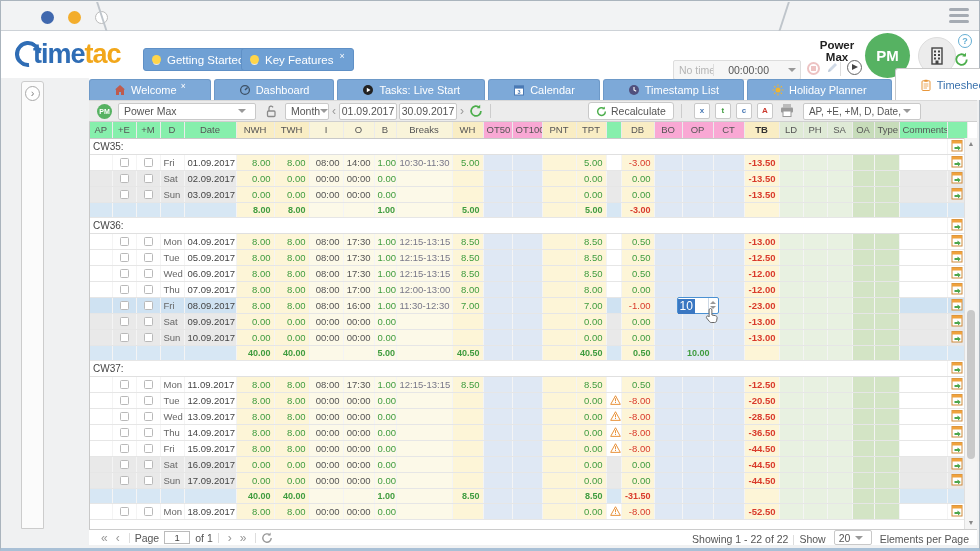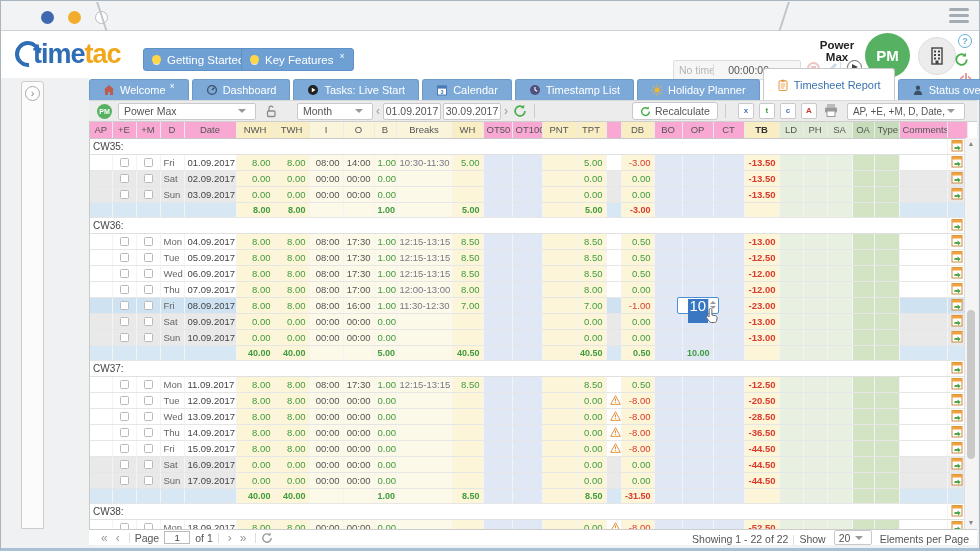--- a/index.html
+++ b/index.html
@@ -69,35 +69,35 @@
   .bulbbtn { width:20px; height:20px; background:#4a90d2; border-radius:3px; position:relative; }
   .bulbbtn i { position:absolute; left:6px; top:4px; width:8px; height:8px; border-radius:50%;
     background:#ffd54a; }
   .bulbbtn b { position:absolute; left:8px; top:12px; width:4px; height:3px; background:#fdeec2; }
 
   
   .tabbar { position:absolute; left:88px; top:77px; right:26px; height:22px; display:flex;
     align-items:flex-end; gap:3px; }
   .tab { height:21px; background:#7da9d8; border:1px solid #6d99c8; border-bottom:none;
     border-radius:3px 3px 0 0; color:#fff; font-size:11px; display:inline-flex;
-    align-items:center; padding:0 13px; cursor:pointer; white-space:nowrap; }
+    align-items:center; padding:0 24px; cursor:pointer; white-space:nowrap; }
   .tab .ticon { width:12px; height:12px; margin-right:5px; flex:none; }
   .tab .tx { font-size:8.5px; margin:-9px 0 0 4px; }
   .tab.active { background:#fff; border-color:#c9c9c9; color:#3a72ad; height:32px; z-index:3; }
 
   
   .toolbar { position:absolute; left:88px; top:99px; right:2px; height:22px; background:#ececec;
     border-top:1px solid #d9d9d9; border-bottom:1px solid #cfcfcf; display:flex;
     align-items:center; font-size:10.5px; color:#555; }
   .mini-avatar { width:15px; height:15px; border-radius:50%; background:#56b262; color:#fff;
     font-size:7px; font-weight:bold; text-align:center; line-height:15px; margin:0 6px 0 8px; flex:none; }
   .sel { background:#fff; border:1px solid #c9c9c9; border-radius:2px; height:17px;
     display:inline-flex; align-items:center; padding:0 5px; cursor:pointer; }
   .sel .chev { margin-left:auto; }
-  .sel-user { width:138px; } .sel-month { width:76px; margin-left:19px; }
+  .sel-user { width:138px; } .sel-month { width:44px; margin-left:7px; }
   .lockic { margin-left:8px; }
   .navarr { color:#999; font-size:12px; padding:0 3px; cursor:pointer; }
   .datebox { background:#fff; border:1px solid #c9c9c9; border-radius:2px; height:17px; width:58px;
     text-align:center; font-size:10.5px; color:#555;
     font-family:"Liberation Sans","DejaVu Sans",sans-serif; }
   .tsep { width:1px; height:14px; background:#ccc; margin:0 7px; }
   .recalc { background:#fff; border:1px solid #c9c9c9; border-radius:3px; height:18px;
     display:inline-flex; align-items:center; padding:0 7px; gap:4px; cursor:pointer; margin-left:90px; }
   .expico { width:16px; height:16px; background:#fff; border:1px solid #c9c9c9; border-radius:2px;
     font-size:8px; font-weight:bold; text-align:center; line-height:14px; margin-left:5px; cursor:pointer; }
@@ -112,21 +112,21 @@
 
   
   .panel { position:absolute; left:88px; top:121px; right:2px; bottom:19px; background:#fff;
     border-left:1px solid #c9c9c9; overflow:hidden; }
   table { border-collapse:collapse; table-layout:fixed; width:873px; }
   th, td { padding:0 3px; font-size:9.5px; overflow:hidden; white-space:nowrap;
     border-right:1px solid rgba(0,0,0,0.045); }
   thead th { height:16px; font-weight:normal; color:#555; border-bottom:1px solid #c9c9c9;
     border-right:1px solid rgba(0,0,0,0.08); text-align:center; }
   thead th.b { font-weight:bold; color:#333; }
-  th.h-base{background:#f9a8d4} th.h-yellow{background:#f9edc4} th.h-cream{background:#f9f4da}
+  th.h-base{background:#86efac} th.h-yellow{background:#f9edc4} th.h-cream{background:#f9f4da}
   th.h-blue{background:#f9a8d4} th.h-pg{background:#dfead6} th.h-mg{background:#c7dcba}
   tr.day td, tr.sumrow td { height:15px; border-bottom:1px solid #e6e6e6; }
   tr.section td { height:16px; background:#fff; border-bottom:1px solid #e0e0e0;
     font-size:10px; color:#444; }
   td.t-yellow{background:#fdf5d7} td.t-cream{background:#fcf9e8} td.t-blue{background:#dfe8f4}
   td.t-pg{background:#e8f1e1} td.t-mg{background:#d3e4c5}
   tr.day td.t-base { background:#fff; }
   tr.day.weekend td.t-base { background:#e9e9e9; }
   tr.day.hl td.t-base { background:#cfe2f2; }
   tr.sumrow td.t-base { background:#d7e7f4; }
@@ -134,22 +134,22 @@
   .v-green{color:#3f9c3f} .v-red{color:#d93a2b} .v-io{color:#555} .v-brk{color:#778}
   .v-tb{color:#d93a2b; font-weight:bold;}
   tr.sumrow td { font-weight:bold; font-size:9px; }
   .dayname{color:#666} .datev{color:#444}
   .cb { width:9px; height:9px; border:1px solid #b9b9b9; border-radius:1.5px; background:#fff;
     margin:0 auto; cursor:pointer; }
   .warnic { display:block; margin:0 auto; }
   .opedit { position:relative; overflow:visible !important; }
   .editbox { position:absolute; left:-6px; top:-1px; width:42px; height:17px; background:#fff;
     border:1.5px solid #4a90d2; border-radius:2px; display:flex; z-index:4; }
-  .editbox .val { background:#3a77c2; color:#fff; font-size:15px; line-height:14px;
-    padding:0 2px; margin:1px 0 0 10px; height:24px; }
+  .editbox .val { background:#3a77c2; color:#fff; font-size:12px; line-height:14px;
+    padding:0 2px; margin:1px 0 0 0; height:15px; }
   .editbox .spin { margin-left:auto; width:10px; border-left:1px solid #cdd8e4;
     display:flex; flex-direction:column; align-items:center; justify-content:center; gap:2px; }
   .editbox .spin i { width:0; height:0; border-left:3px solid transparent;
     border-right:3px solid transparent; }
   .editbox .spin .up { border-bottom:3px solid #999; }
   .editbox .spin .dn { border-top:3px solid #999; }
   .handcur { position:absolute; left:22px; top:9px; z-index:6; }
 
   
   .vscroll { position:absolute; right:0; top:16px; bottom:0; width:13px; background:#f4f4f4;
@@ -1248,28 +1248,20 @@
             <td class="t-blue"></td>
             <td class="t-yellow"></td>
             <td class="t-pg"></td>
             <td class="t-pg"></td>
             <td class="t-pg"></td>
             <td class="t-mg"></td>
             <td class="t-mg"></td>
             <td class="t-base"></td>
             <td class="t-base"></td>
           </tr>
-          <tr class="section">
-            <td colspan="28">CW38:</td>
-            <td style="text-align: center;"><svg width="12" height="13" viewBox="0 0 12 13">
-                <rect x="1" y="1.5" width="10" height="10.5" fill="#fff" stroke="#cf8a3b"></rect>
-                <rect x="1" y="1.5" width="10" height="3" fill="#f0a23c"></rect>
-                <path d="M3.5 8 h3 V6.6 L9.8 9 7 11.4 V10 h-3.5 Z" fill="#4ca64c"></path>
-              </svg></td>
-          </tr>
           <tr class="day">
             <td class="t-base"></td>
             <td class="t-base">
               <div class="cb"></div>
             </td>
             <td class="t-base">
               <div class="cb"></div>
             </td>
             <td class="t-base dayname">Mon</td>
             <td class="t-base datev">18.09.2017</td>

